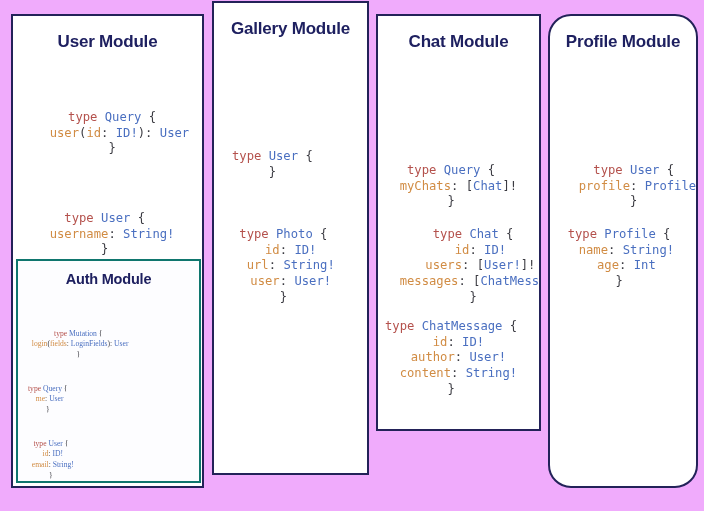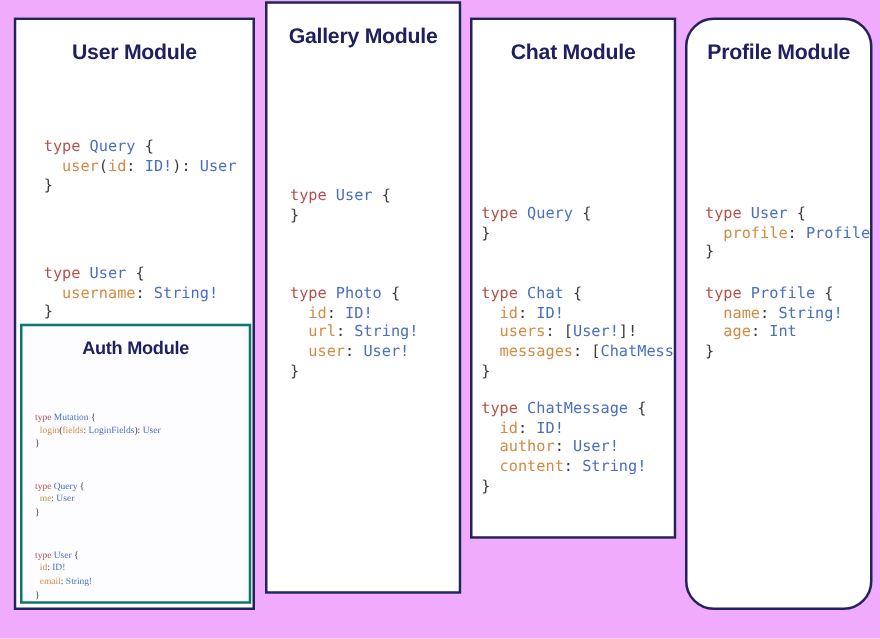--- a/index.html
+++ b/index.html
@@ -75,21 +75,21 @@
 
   .code-block { margin: 0; }
 
   
   .kw   { color: #b4514c; }   
   .tn   { color: #4a6fc0; }   
   .fl   { color: #d18c44; }   
   .pn   { color: #3b3b42; }   
 
   
-  .code-pos { position: absolute; }
+  .code-pos { position: absolute; text-align: center; }
 </style>
 </head>
 <body>
 
 <div id="board">
 
   <div class="card" id="card-user">
     <div class="card-title">User Module</div>
 
     <div class="code code-lg code-pos" style="left:22px; top:62px;">
@@ -126,21 +126,21 @@
 
     <div class="code code-lg code-pos" style="left:18px; top:192px;">
       <div class="code-block"><div><span class="kw">type </span><span class="tn">Photo</span><span class="pn"> {</span></div><div><span class="pn">  </span><span class="fl">id</span><span class="pn">: </span><span class="tn">ID!</span></div><div><span class="pn">  </span><span class="fl">url</span><span class="pn">: </span><span class="tn">String!</span></div><div><span class="pn">  </span><span class="fl">user</span><span class="pn">: </span><span class="tn">User!</span></div><div><span class="pn">}</span></div></div>
     </div>
   </div>
 
   <div class="card" id="card-chat">
     <div class="card-title">Chat Module</div>
 
     <div class="code code-lg code-pos" style="left:7px; top:115px;">
-      <div class="code-block"><div><span class="kw">type </span><span class="tn">Query</span><span class="pn"> {</span></div><div><span class="pn">}</span></div></div>
+      <div class="code-block"><div><span class="kw">type </span><span class="tn">Query</span><span class="pn"> {</span></div><div><span class="pn">  </span><span class="fl">myChats</span><span class="pn">: </span><span class="pn">[</span><span class="tn">Chat</span><span class="pn">]!</span></div><div><span class="pn">}</span></div></div>
     </div>
 
     <div class="code code-lg code-pos" style="left:7px; top:179px;">
       <div class="code-block"><div><span class="kw">type </span><span class="tn">Chat</span><span class="pn"> {</span></div><div><span class="pn">  </span><span class="fl">id</span><span class="pn">: </span><span class="tn">ID!</span></div><div><span class="pn">  </span><span class="fl">users</span><span class="pn">: </span><span class="pn">[</span><span class="tn">User!</span><span class="pn">]!</span></div><div><span class="pn">  </span><span class="fl">messages</span><span class="pn">: </span><span class="pn">[</span><span class="tn">ChatMessage</span></div><div><span class="pn">}</span></div></div>
     </div>
 
     <div class="code code-lg code-pos" style="left:7px; top:271px;">
       <div class="code-block"><div><span class="kw">type </span><span class="tn">ChatMessage</span><span class="pn"> {</span></div><div><span class="pn">  </span><span class="fl">id</span><span class="pn">: </span><span class="tn">ID!</span></div><div><span class="pn">  </span><span class="fl">author</span><span class="pn">: </span><span class="tn">User!</span></div><div><span class="pn">  </span><span class="fl">content</span><span class="pn">: </span><span class="tn">String!</span></div><div><span class="pn">}</span></div></div>
     </div>
   </div>

